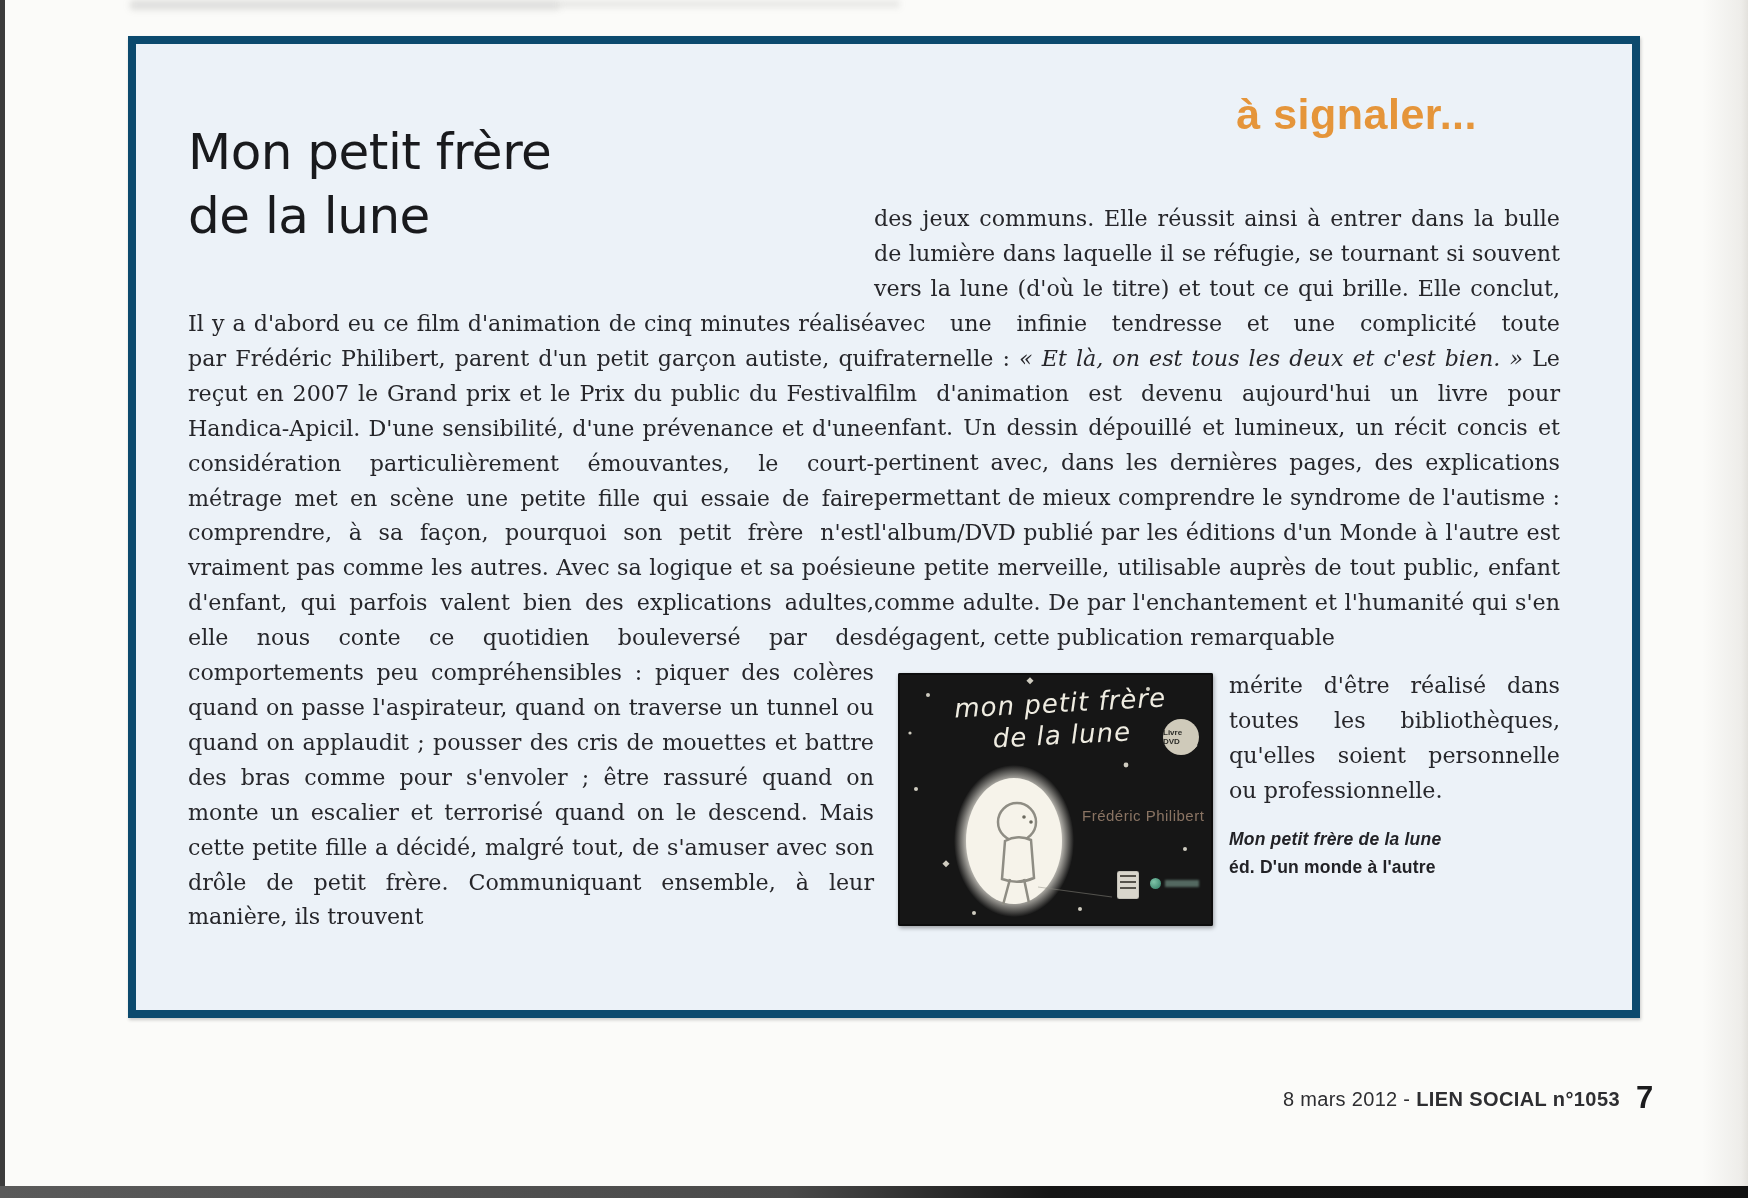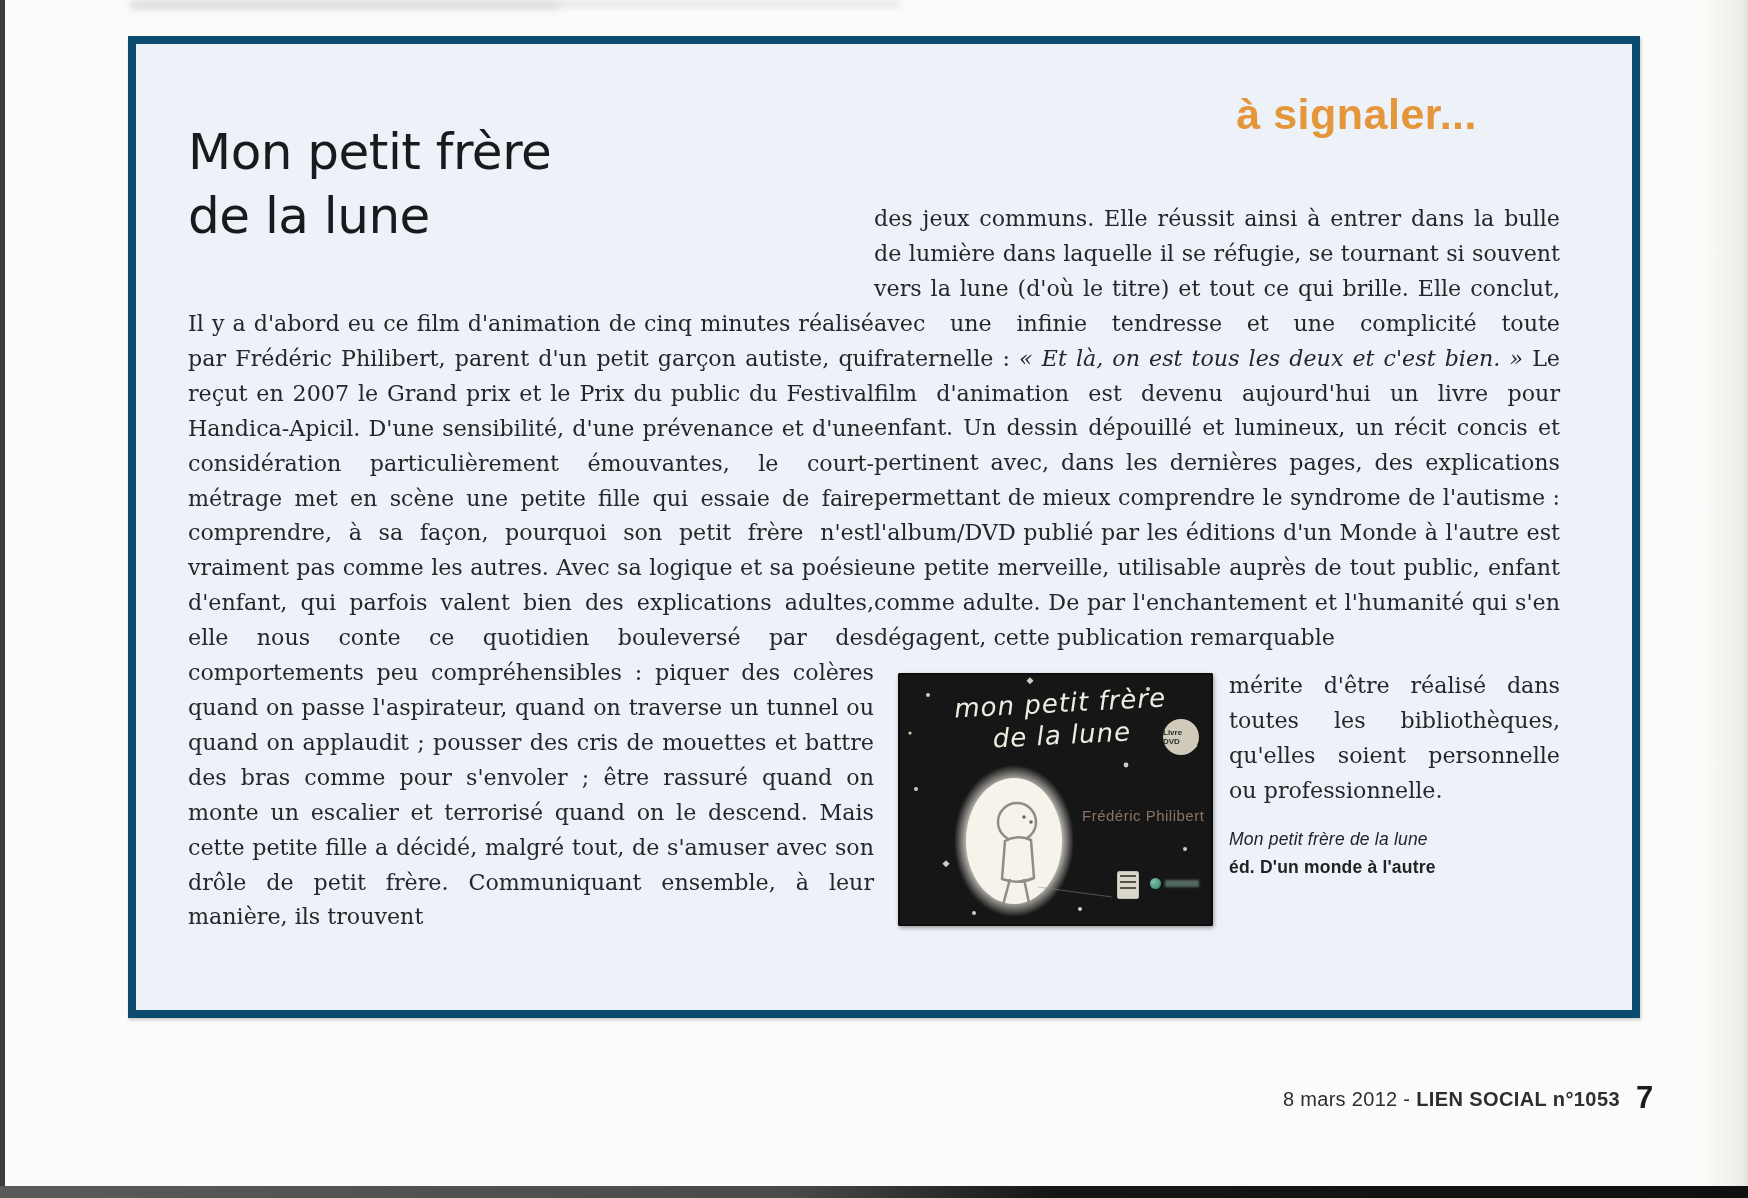--- a/index.html
+++ b/index.html
@@ -90,21 +90,21 @@
     background:#6d8b80;opacity:.7;filter:blur(1px);}
   .cover svg{position:absolute;left:0;top:0;}
 
   
   .book-info{
     margin-top:18px;
     font-family:"Liberation Sans",sans-serif;
     font-size:17.5px;line-height:28px;color:#222226;font-weight:bold;
     letter-spacing:.2px;
   }
-  .book-info .bi-title{font-style:italic;font-weight:normal;}
+  .book-info .bi-title{font-style:italic;font-weight:bold;}
 
   
   .footer{
     position:absolute;left:1283px;top:1080px;white-space:nowrap;
     color:#2e2e31;font-size:20px;text-align:right;
   }
   .footer .f-date{font-weight:normal;letter-spacing:.3px;}
   .footer .f-journal{font-weight:bold;letter-spacing:.4px;}
   .footer .f-page{font-weight:bold;font-size:31px;margin-left:16px;vertical-align:-2px;color:#1c1c1e;}
 </style>

